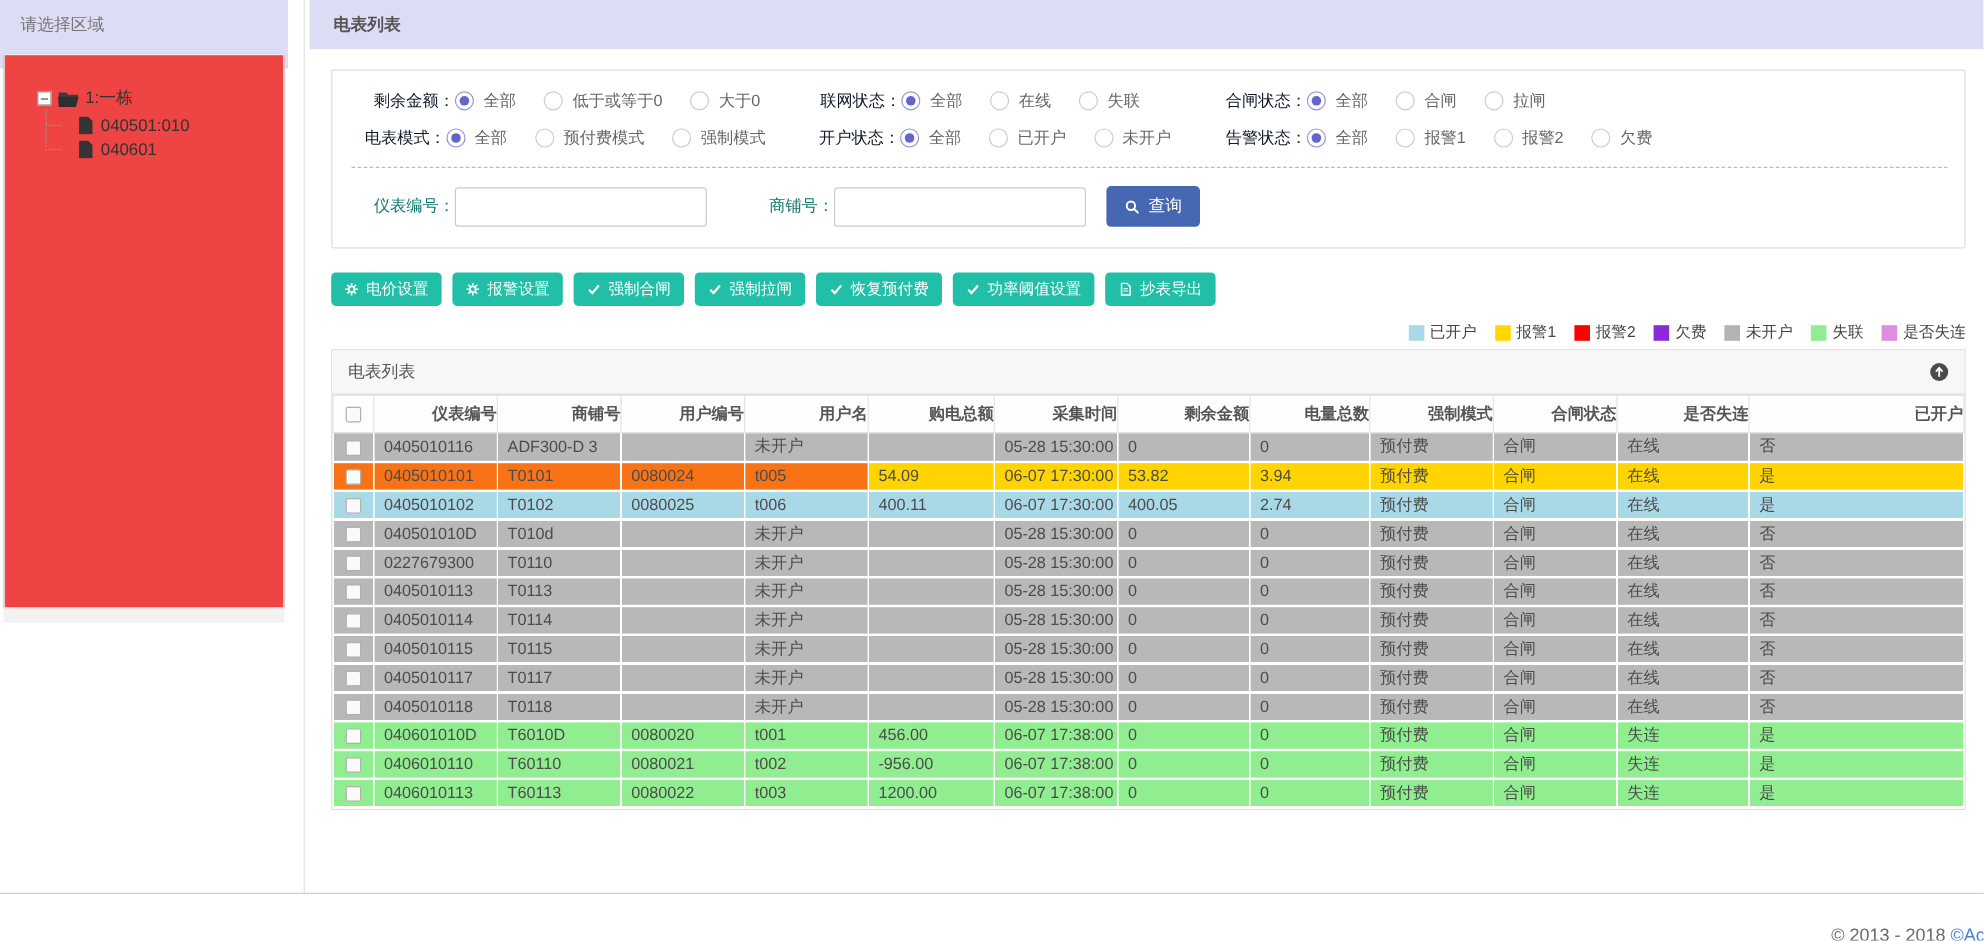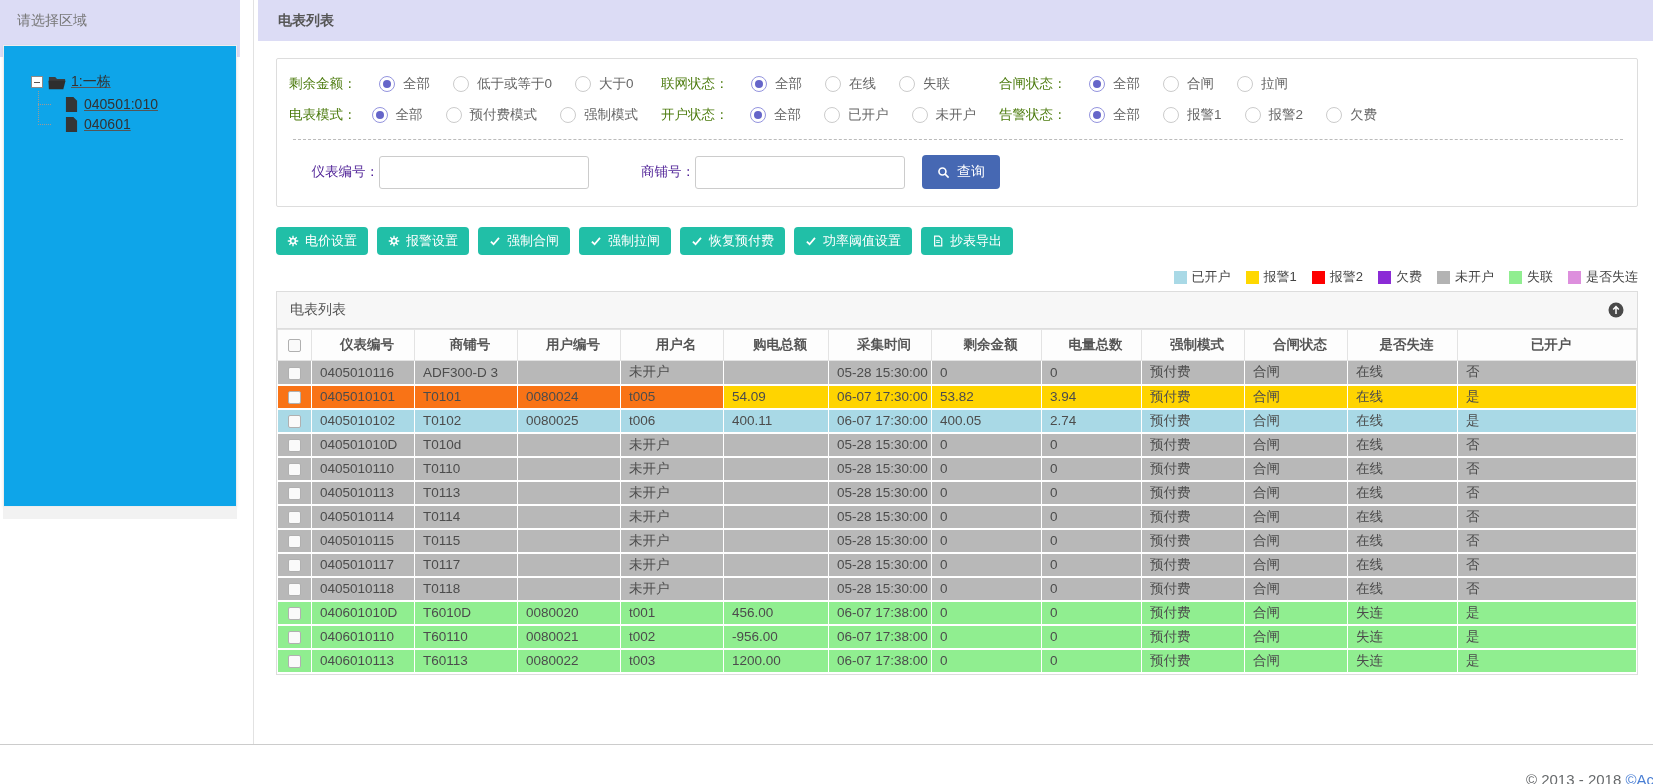--- a/index.html
+++ b/index.html
@@ -5,21 +5,21 @@
   * { box-sizing: border-box; margin: 0; padding: 0; }
   html,body { width:1653px; height:784px; overflow:hidden; background:#fff;
     font-family:"Liberation Sans","DejaVu Sans",sans-serif; }
   body { position:relative; color:#555; }
 
   
   .sidebar { position:absolute; left:0; top:0; width:240px; height:744px; background:#fff; }
   .sidebar-header { height:57px; background:#dcdcf5; color:#777; font-size:14px;
     line-height:41px; padding-left:17px; }
   .sidebar-body { position:absolute; top:45px; left:3px; right:3px; height:462px;
-    background:#0ea5e9; border:1px solid #ededed; box-shadow:0 1px 3px rgba(0,0,0,.07);text-decoration:underline; }
+    background:#ef4444; border:1px solid #ededed; box-shadow:0 1px 3px rgba(0,0,0,.07); }
   .sidebar-strip { position:absolute; top:507px; left:3px; right:3px; height:12px; background:#f2f2f2; }
   .v-divider { position:absolute; left:253px; top:0; width:1px; height:744px; background:#e2e2e2; }
 
   .tree-root { display:flex; align-items:center; margin:27px 0 3px 27px; font-size:14px; color:#333; }
   .expander { position:relative; width:12px; height:12px; border:1px solid #8a8a8a; background:#fff; margin-right:5px; }
   .expander::after { content:""; position:absolute; left:2px; right:2px; top:5px; height:1px; background:#555; }
   .tree-root svg { margin-right:5px; }
   .tree-children { position:relative; margin-left:61px; }
   .tree-children::before { content:""; position:absolute; left:-27px; top:-3px; height:31px; border-left:1px dotted #9a9a9a; }
   .tree-child { position:relative; display:flex; align-items:center; height:20px; font-size:14px; color:#333; }
@@ -29,30 +29,30 @@
   
   .main { position:absolute; left:258px; top:0; right:0; height:744px; background:#fff; }
   .main-header { height:41px; background:#dcdcf5; color:#555; font-size:14px; font-weight:bold;
     line-height:41px; padding-left:20px; }
 
   
   .filter-panel { margin:17px 15px 0 18px; border:1px solid #ddd; border-radius:2px;
     padding:16px 10px 17px 12px; }
   .filter-grid { display:grid; grid-template-columns:372px 338px auto; row-gap:13px; }
   .fgroup { display:flex; align-items:center; font-size:13.5px; color:#666; white-space:nowrap; }
-  .flabel { width:90px; color:#4d7c0f; }
+  .flabel { width:90px; text-align:right; color:#0f172a; }
   .fopt { display:inline-flex; align-items:center; margin-right:23px; cursor:pointer; }
   .radio { position:relative; width:16px; height:16px; border:1px solid #ccc; border-radius:50%;
     background:#fff; margin-right:8px; flex:none; }
   .radio.sel { border-color:#9494de; }
   .radio.sel::after { content:""; position:absolute; left:3px; top:3px; right:3px; bottom:3px;
     border-radius:50%; background:#6565c9; }
   .dashed-sep { border-top:1px dashed #bbb; margin:15px 4px 0 4px; }
   .search-row { display:flex; align-items:center; margin-top:15px; }
-  .ilabel { width:90px; text-align:right; color:#4c1d95; font-size:13.5px; }
+  .ilabel { width:90px; text-align:right; color:#0f766e; font-size:13.5px; }
   .finput { width:210px; height:33px; border:1px solid #ccc; border-radius:3px; padding:0 8px;
     font-size:13px; color:#444; outline:none; }
   .ilabel.second { width:66px; margin-left:40px; }
   .search-btn { display:inline-flex; align-items:center; gap:7px; margin-left:17px; height:34px;
     padding:0 15px; background:#4668b3; border:none; border-radius:4px; color:#fff;
     font-size:14px; cursor:pointer; }
 
   
   .toolbar { margin:20px 0 0 18px; display:flex; gap:9px; }
   .tbtn { display:inline-flex; align-items:center; gap:6px; height:28px; padding:0 11px;
@@ -66,21 +66,21 @@
   .sw { width:13px; height:13px; display:inline-block; }
 
   
   .table-panel { margin:5px 15px 0 18px; border:1px solid #ddd; background:#fff; }
   .panel-title { height:37px; background:#f7f7f7; border-bottom:1px solid #ddd;
     display:flex; justify-content:space-between; align-items:center; padding:0 13px;
     font-size:14px; color:#555; }
   .collapse-btn { width:16px; height:16px; border:none; background:transparent; padding:0; cursor:pointer; }
 
   table { width:100%; border-collapse:collapse; table-layout:fixed; }
-  thead th { height:31px; background:#fdfdfd; border:1px solid #e3e3e3; text-align:center;
+  thead th { height:31px; background:#fdfdfd; border:1px solid #e3e3e3; text-align:right;
     padding-left:8px; font-size:13.5px; font-weight:bold; color:#555; }
   tbody td { height:24px; padding:0 4px 0 8px; font-size:13.5px; color:#4c4c4c;
     border-right:1px solid #fff; border-bottom:2px solid #fff; white-space:nowrap; overflow:hidden; }
   td.cb-col, th.cb-col { text-align:center; padding:0; }
   .checkbox { display:inline-block; width:13px; height:13px; background:#fafafa;
     border:1px solid #b0b0b0; border-radius:2px; vertical-align:middle; cursor:pointer; }
   .row-gray td { background:#b8b8b8; }
   .row-blue td { background:#a9d9e6; }
   .row-green td { background:#90ee90; }
   .row-blueyellow td { background:#ffd400; }
@@ -425,21 +425,21 @@
             <td>0</td>
             <td>0</td>
             <td>预付费</td>
             <td>合闸</td>
             <td>在线</td>
             <td>否</td>
           </tr>
           <tr class="row-gray">
             <td class="cb-col">
        <span class="checkbox"></span></td>
-            <td>0405010110</td>
+            <td>0227679300</td>
             <td>T0110</td>
             <td></td>
             <td>未开户</td>
             <td></td>
             <td>05-28 15:30:00</td>
             <td>0</td>
             <td>0</td>
             <td>预付费</td>
             <td>合闸</td>
             <td>在线</td>

